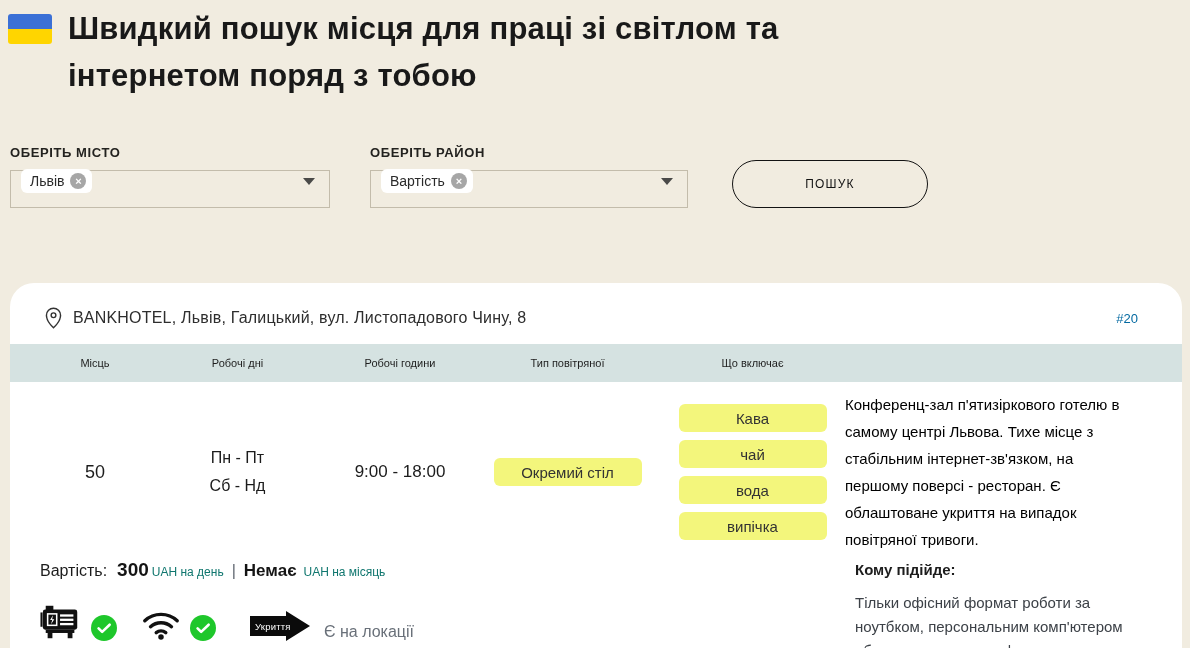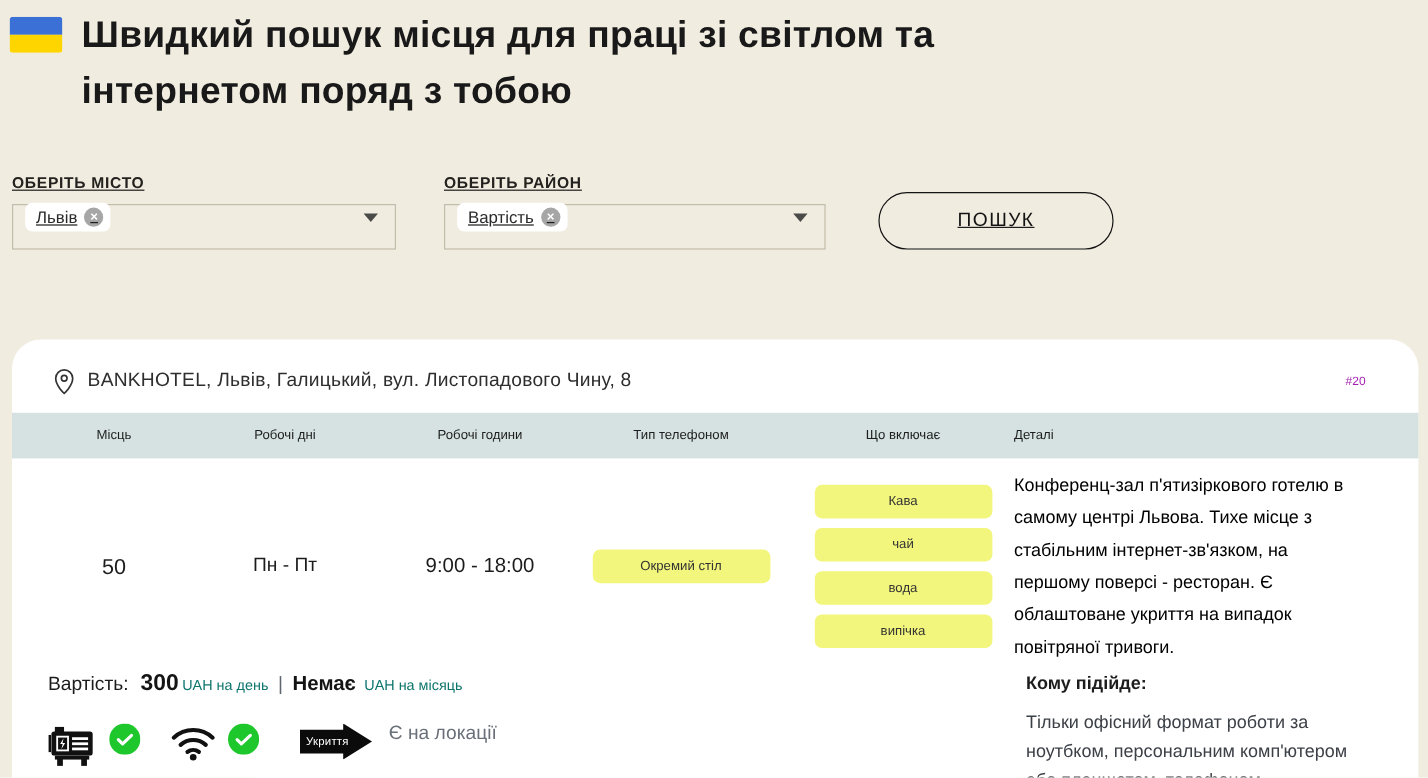--- a/index.html
+++ b/index.html
@@ -17,21 +17,21 @@
   .flag { width: 44px; height: 30px; border-radius: 3px; overflow: hidden; flex: 0 0 auto; margin-top: 8px; }
   .flag div { height: 50%; }
   .flag .f-top { background: #3b70d6; }
   .flag .f-bot { background: #ffd500; }
   .title {
     font-size: 31px; font-weight: 600; line-height: 1.5;
     letter-spacing: 0.2px; color: #191919; max-width: 880px;
   }
 
   
-  .filters { display: flex; align-items: flex-end; padding-left: 10px; margin-top: 46px; text-decoration: underline; }
+  .filters { display: flex; align-items: flex-end; padding-left: 10px; margin-top: 46px; }
   .filter-label {
     font-size: 13px; font-weight: 700; letter-spacing: 0.6px;
     color: #23221f; margin-bottom: 10px;
   }
   .select {
     height: 38px; border: 1px solid #c3bcab; display: flex; align-items: center;
     padding: 0 14px 16px 10px; cursor: pointer; background: transparent;
   }
   .select-city { width: 320px; margin-right: 40px; }
   .select-district { width: 318px; margin-right: 44px; }
@@ -41,66 +41,66 @@
   }
   .chip-x {
     width: 16px; height: 16px; border-radius: 50%; background: #a6a6a6; color: #fff;
     font-size: 11px; line-height: 16px; text-align: center; cursor: pointer;
     font-weight: 700; flex: 0 0 auto;
   }
   .caret { margin-left: auto; width: 0; height: 0; border-left: 6px solid transparent;
     border-right: 6px solid transparent; border-top: 7px solid #4a4a48; }
   .search-btn {
     width: 196px; height: 48px; border-radius: 26px; border: 1.5px solid #131313;
-    background: transparent; font-family: inherit; font-size: 16px; font-weight: 500;
+    background: transparent; font-family: inherit; font-size: 12px; font-weight: 500;
     letter-spacing: 1.2px; color: #131313; cursor: pointer;
   }
 
   
   .card {
     position: absolute; left: 10px; right: 8px; top: 283px; bottom: -20px;
     background: #ffffff; border-radius: 24px 24px 0 0;
   }
   .loc-row { display: flex; align-items: center; gap: 10px; padding: 24px 30px 15px 34px; }
   .pin-icon { flex: 0 0 auto; }
   .loc-text { font-size: 16px; color: #2e2e2e; letter-spacing: 0.2px; }
-  .loc-id { margin-left: auto; font-size: 10px; color: #a21caf; padding-right: 14px; }
+  .loc-id { margin-left: auto; font-size: 13px; color: #0369a1; padding-right: 14px; }
 
   .grid6 {
     display: grid;
     grid-template-columns: 110px 175px 150px 185px 185px 1fr;
     padding: 0 28px 0 30px;
   }
   .thead { background: #d5e2e1; height: 38px; align-items: center; }
   .th { font-size: 11px; font-weight: 500; color: #1e1e1e; text-align: center; }
   .th.left { text-align: left; }
 
   .trow { padding-top: 9px; align-items: center; min-height: 148px; }
   .cell-center { text-align: center; }
   .seats { font-size: 18px; color: #1c1c1c; }
   .days div { font-size: 16px; line-height: 28px; color: #1c1c1c; }
   .hours { font-size: 17px; color: #1c1c1c; }
   .chip-col { display: flex; flex-direction: column; gap: 8px; align-items: center; }
   .tag {
     background: #f3f67c; border-radius: 6px; width: 148px; height: 28px;
     display: flex; align-items: center; justify-content: center;
-    font-size: 11px; color: #333; cursor: default;
+    font-size: 15px; color: #333; cursor: default;
   }
   .details-text { font-size: 15px; line-height: 27px; color: #000000; max-width: 276px; align-self: start; }
 
   
   .below { display: grid; grid-template-columns: 815px 1fr; padding: 0 28px 0 30px; }
   .price-line { margin-top: 6px; display: flex; align-items: baseline; flex-wrap: wrap; }
   .price-label { font-size: 16px; color: #1c1c1c; margin-right: 10px; }
   .price-day { font-size: 19px; font-weight: 700; color: #141414; margin-right: 3px; }
   .price-suffix { font-size: 12px; color: #0f766e; }
   .price-sep { font-size: 16px; color: #5f6670; margin: 0 8px; }
   .price-month { font-size: 17px; font-weight: 700; color: #141414; margin-right: 7px; }
 
-  .icons-row { display: flex; align-items: flex-start; margin-top: 22px; }
+  .icons-row { display: flex; align-items: flex-end; margin-top: 22px; }
   .check-badge { width: 26px; height: 26px; margin-left: 9px; }
   .gap24 { width: 24px; } .gap34 { width: 34px; }
   .shelter-arrow {
     width: 60px; height: 30px; background: #0b0b0b; color: #ffffff;
     clip-path: polygon(0% 17%, 60% 17%, 60% 0%, 100% 50%, 60% 100%, 60% 83%, 0% 83%);
     display: flex; align-items: center; font-size: 9.5px; padding-left: 5px;
     letter-spacing: 0.2px;
   }
   .shelter-status { font-size: 16px; color: #697079; margin-left: 14px; }
 
@@ -152,29 +152,29 @@
         <circle cx="12" cy="10.5" r="3" stroke="#333" stroke-width="1.8"></circle>
       </svg>
       <div class="loc-text">BANKHOTEL, Львів, Галицький, вул. Листопадового Чину, 8</div>
       <div class="loc-id">#20</div>
     </div>
 
     <div class="grid6 thead">
       <div class="th">Місць</div>
       <div class="th">Робочі дні</div>
       <div class="th">Робочі години</div>
-      <div class="th">Тип телефоном</div>
+      <div class="th">Тип повітряної</div>
       <div class="th">Що включає</div>
-      <div class="th left">Деталі</div>
     </div>
 
     <div class="grid6 trow">
       <div class="cell-center seats">50</div>
       <div class="cell-center days">
         <div>Пн - Пт</div>
+        <div>Сб - Нд</div>
       </div>
       <div class="cell-center hours">9:00 - 18:00</div>
       <div class="chip-col">
         <div class="tag">Окремий стіл</div>
       </div>
       <div class="chip-col">
         <div class="tag">Кава</div>
         <div class="tag">чай</div>
         <div class="tag">вода</div>
         <div class="tag">випічка</div>

